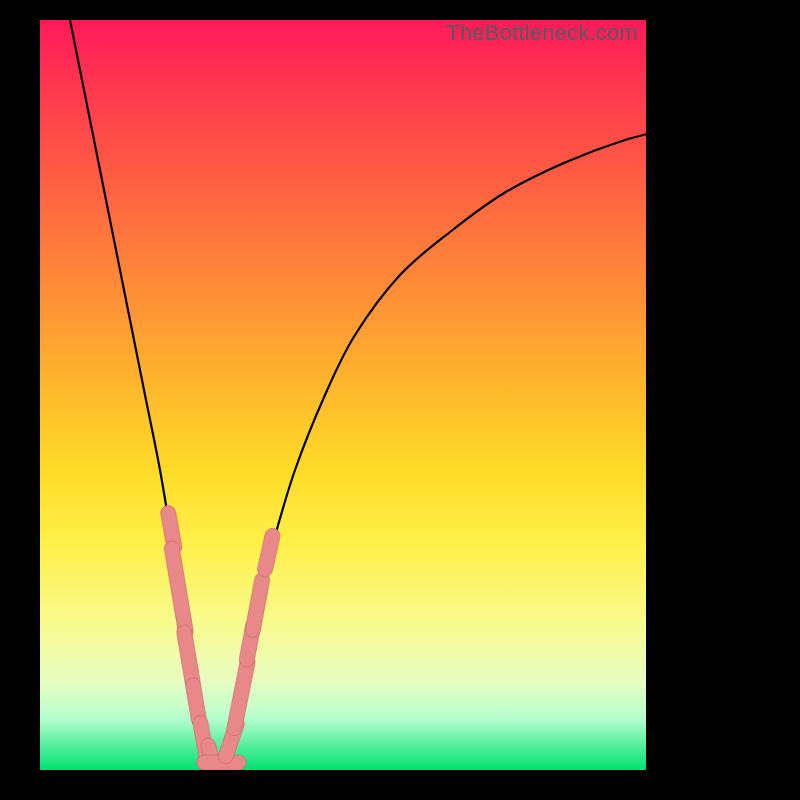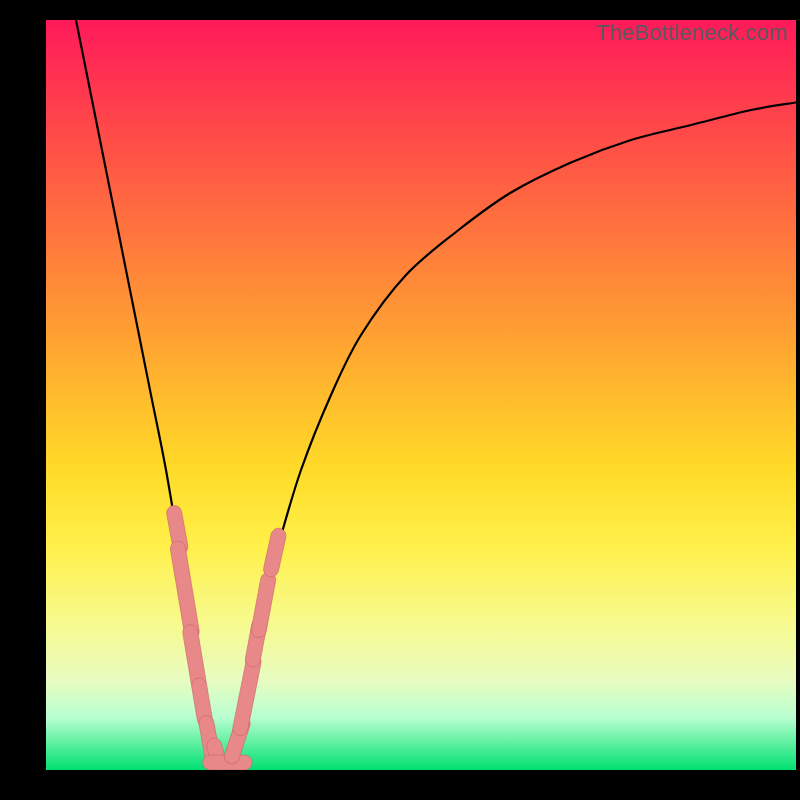--- a/index.html
+++ b/index.html
@@ -12,23 +12,23 @@
     font-family: Arial, Helvetica, sans-serif;
   }
   .frame {
     position: relative;
     width: 800px;
     height: 800px;
     background: #000;
   }
   .plot {
     position: absolute;
-    left: 46px;
+    left: 40px;
     top: 20px;
-    width: 750px;
+    width: 606px;
     height: 750px;
     background: linear-gradient(
       to bottom,
       #ff1a5a 0%,
       #ff3a4e 10%,
       #ff5a44 20%,
       #ff7a3c 30%,
       #ff9a34 40%,
       #ffbb2c 50%,
       #ffdb28 60%,

